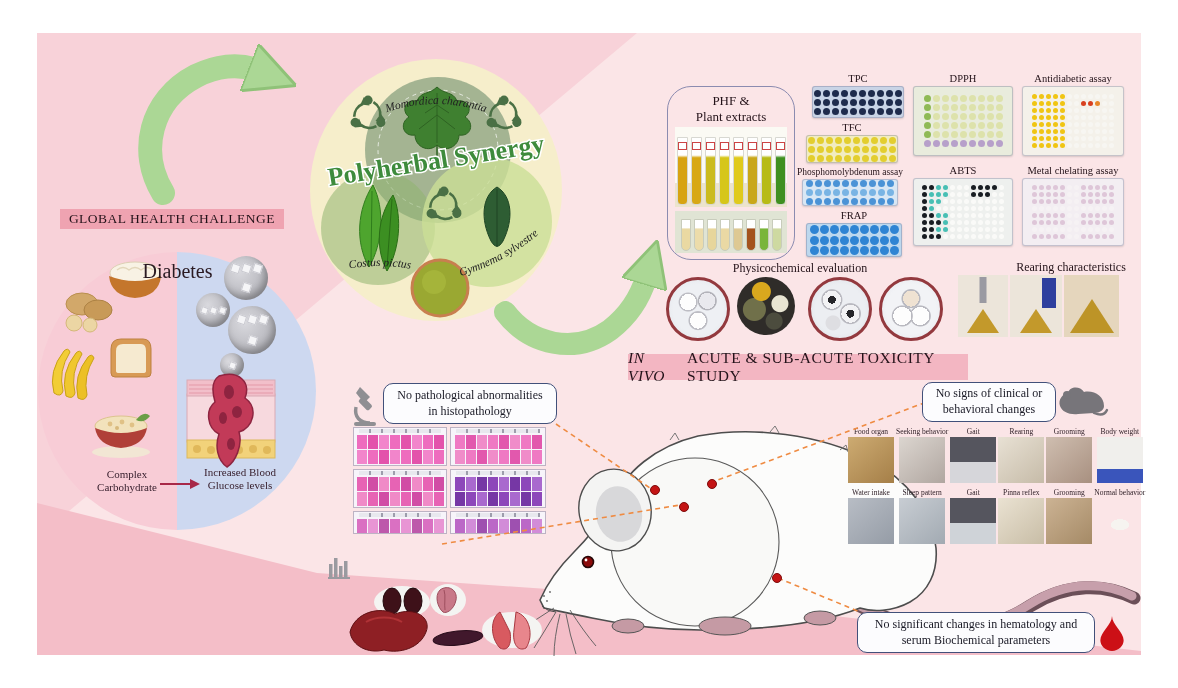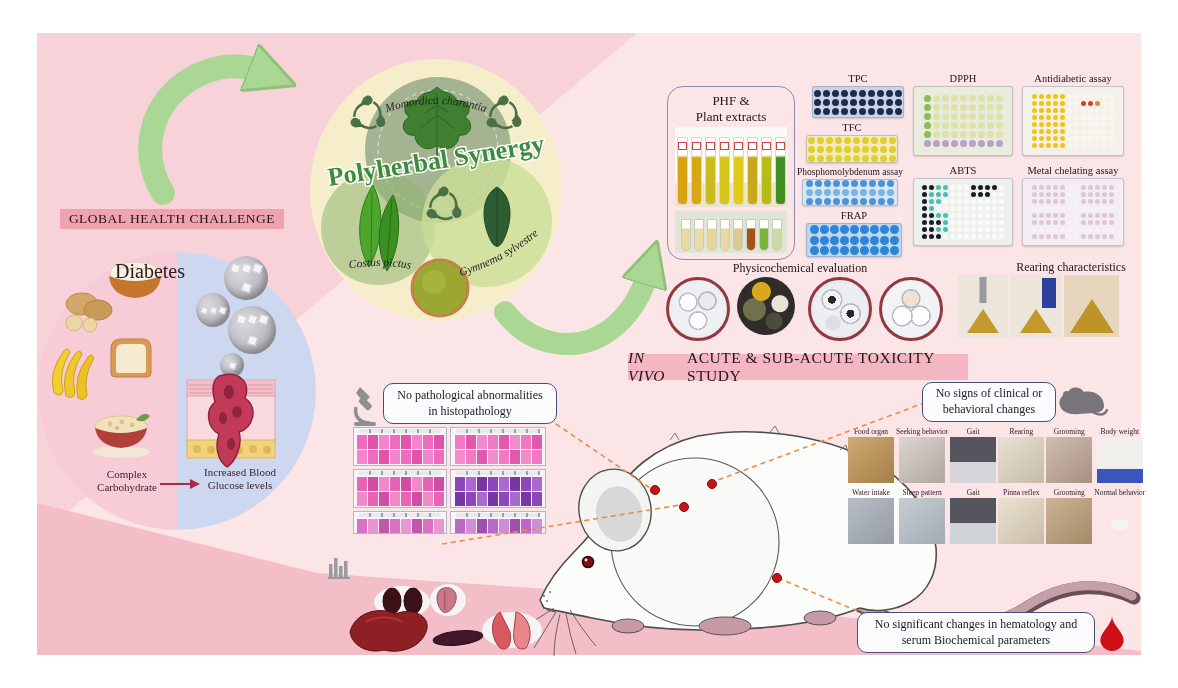--- a/index.html
+++ b/index.html
@@ -13,35 +13,35 @@
           letter-spacing:.5px;color:#231219;z-index:9;}
   .banner-suggested{left:352px;top:33px;width:180px;height:22px;background:#b4d9a3;font-size:13.5px;}
   .banner-global{left:60px;top:209px;width:224px;height:20px;background:#efa3b1;font-size:13.5px;}
   .banner-invitro{left:684px;top:47px;width:424px;height:30px;background:#f8c6d0;font-size:15.5px;}
   .banner-invivo{left:628px;top:354px;width:340px;height:26px;background:#f3b6c2;font-size:15.5px;}
   .banner i{font-style:italic;margin-right:6px;}
 
   
   .dia-circle{left:38px;top:252px;width:278px;height:278px;border-radius:50%;
     background:linear-gradient(90deg,#f8ccd6 50%,#cdd8f0 50%);z-index:4;}
-  .dia-title{left:115px;top:260px;width:125px;font-size:20px;z-index:6;color:#2a1a22;}
+  .dia-title{left:115px;top:260px;width:125px;text-align:center;font-size:20px;z-index:6;color:#2a1a22;}
   .dia-label{position:absolute;font-size:11px;text-align:center;color:#3a2230;z-index:6;line-height:1.2;}
   .sugar{position:absolute;border-radius:50%;z-index:5;
     background:radial-gradient(circle at 35% 35%,#d9d9de,#a6a6ad);
     box-shadow:inset -3px -4px 7px rgba(0,0,0,.28);display:flex;align-items:center;justify-content:center;gap:2px;flex-wrap:wrap;padding:4px;box-sizing:border-box;}
   .cube{width:7px;height:7px;background:#f5f5f7;border:1px solid #c9c9d0;transform:rotate(18deg);}
   .cube.s{width:5px;height:5px;}
 
   
   .callout{position:absolute;background:#fcfcfe;border:1.6px solid #41507a;border-radius:10px;
     display:flex;align-items:center;justify-content:center;text-align:center;
     font-size:12px;line-height:1.3;padding:3px 8px;color:#191925;z-index:70;box-sizing:border-box;}
 
   
-  .phf-box{left:667px;top:86px;width:126px;height:172px;border:1.5px solid #8b8bb0;border-radius:16px;z-index:8;}
+  .phf-box{left:667px;top:86px;width:126px;height:172px;border:1.5px solid #8b8bb0;border-radius:24px;z-index:8;}
   .phf-title{position:absolute;left:8px;top:6px;width:110px;text-align:center;font-size:13px;line-height:1.25;color:#231219;}
   .strip{position:absolute;left:7px;width:112px;display:flex;align-items:flex-end;justify-content:center;gap:3px;}
   .strip1{top:40px;height:76px;background:linear-gradient(#fbfaf4 70%,#ece4cc 70%);padding:2px 0;}
   .strip2{top:124px;height:38px;background:#e0e4d4;padding:2px 0;}
   .tube{position:relative;display:inline-block;}
   .strip1 .tube{width:9px;height:66px;border:1px solid #d8d8d2;border-radius:0 0 4px 4px;}
   .strip1 .tube::after{content:"";position:absolute;left:0;right:0;top:4px;height:6px;background:#fff;border:1px solid #cc4444;}
   .strip2 .tube{width:8px;height:30px;border:1px solid #c8ccbc;border-radius:0 0 5px 5px;}
 
   .assay{position:absolute;text-align:center;z-index:8;}

